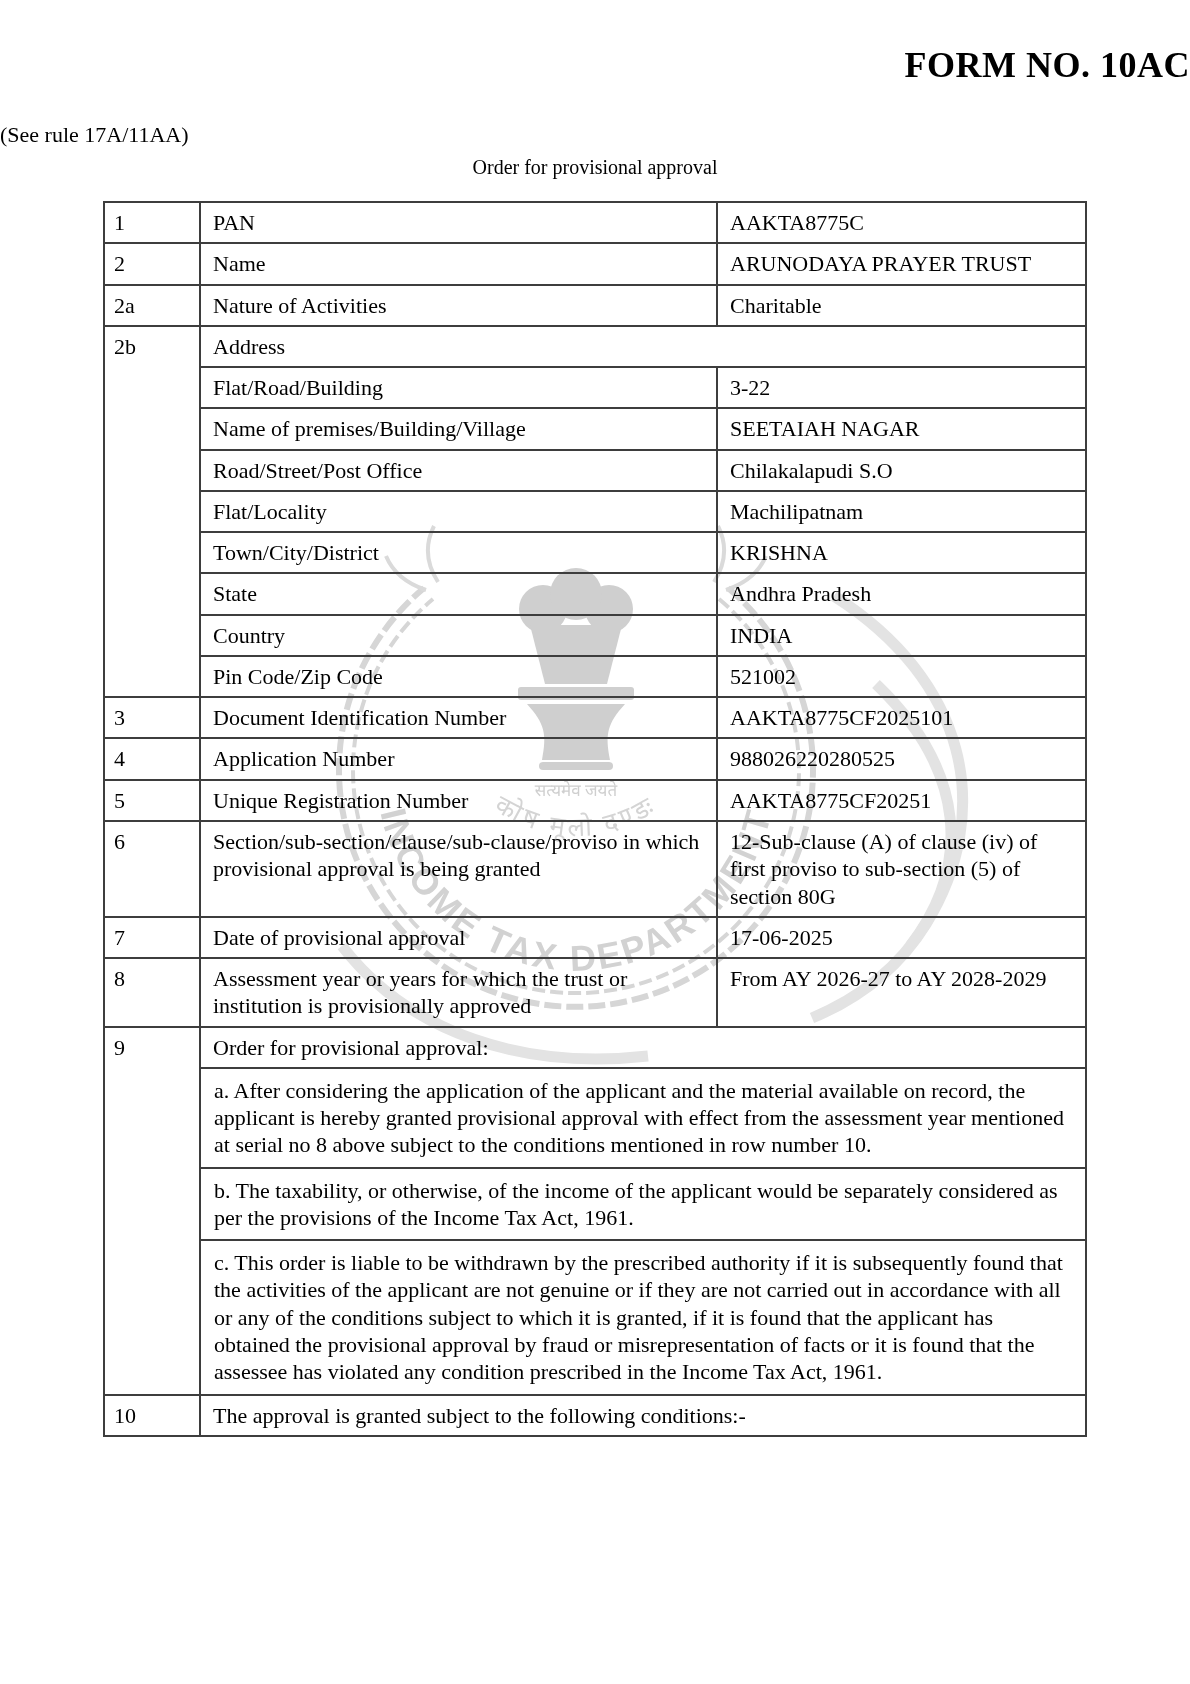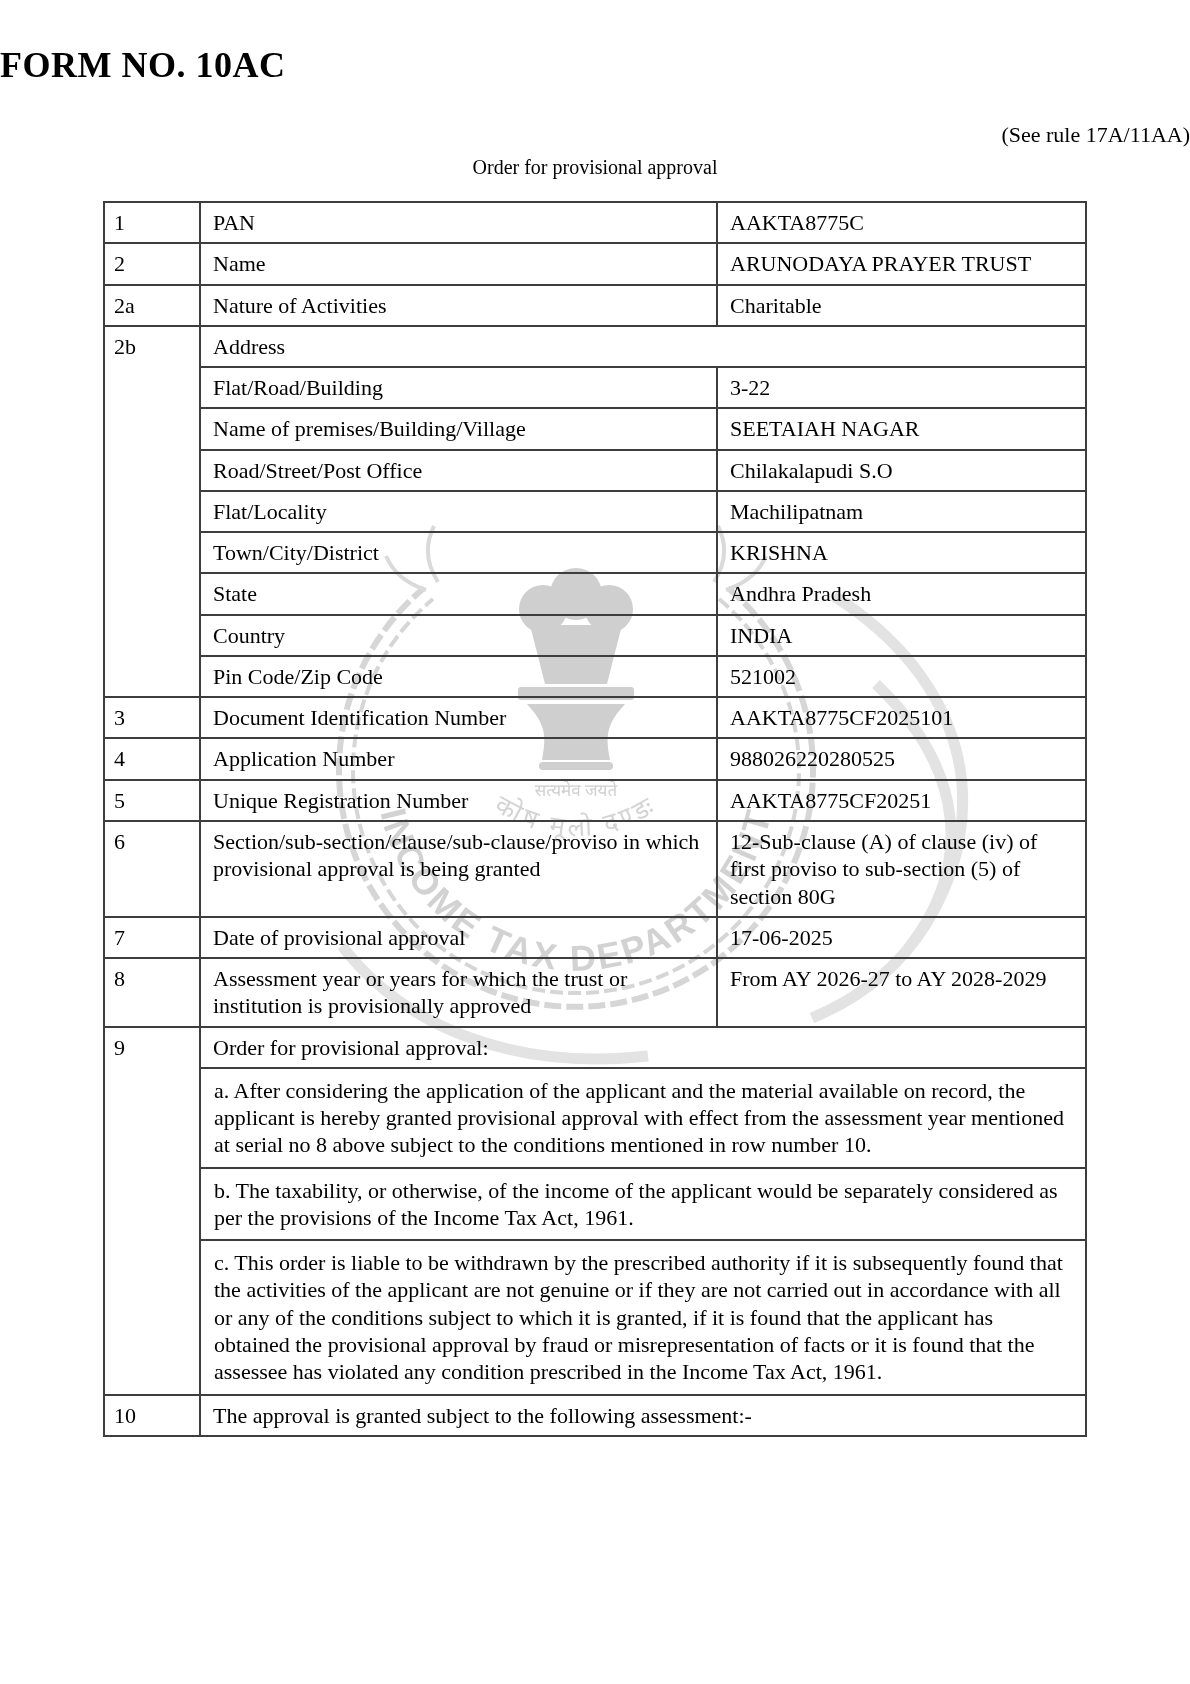--- a/index.html
+++ b/index.html
@@ -11,28 +11,28 @@
     width: 1190px;
     height: 1684px;
     position: relative;
     overflow: hidden;
     font-family: "Liberation Serif", serif;
     color: #000000;
   }
   .page-head { position: relative; z-index: 2; }
   .form-title {
     margin: 44px 0 0 0;
-    text-align: left;
+    text-align: right;
     font-size: 36px;
     font-weight: bold;
     letter-spacing: 0.5px;
   }
   .rule-line {
     margin: 36px 0 0 0;
-    text-align: right;
+    text-align: left;
     font-size: 22px;
   }
   .order-line {
     margin: 8px 0 0 0;
     text-align: center;
     font-size: 20px;
   }
   table.approval-table {
     border-collapse: collapse;
     table-layout: fixed;
@@ -213,16 +213,16 @@
       <td colspan="2" class="para-cell">a. After considering the application of the applicant and the material available on record, the applicant is hereby granted provisional approval with effect from the assessment year mentioned at serial no 8 above subject to the conditions mentioned in row number 10.</td>
     </tr>
     <tr>
       <td colspan="2" class="para-cell">b. The taxability, or otherwise, of the income of the applicant would be separately considered as per the provisions of the Income Tax Act, 1961.</td>
     </tr>
     <tr>
       <td colspan="2" class="para-cell">c. This order is liable to be withdrawn by the prescribed authority if it is subsequently found that the activities of the applicant are not genuine or if they are not carried out in accordance with all or any of the conditions subject to which it is granted, if it is found that the applicant has obtained the provisional approval by fraud or misrepresentation of facts or it is found that the assessee has violated any condition prescribed in the Income Tax Act, 1961.</td>
     </tr>
     <tr>
       <td class="sn-cell">10</td>
-      <td colspan="2">The approval is granted subject to the following assessment:-</td>
+      <td colspan="2">The approval is granted subject to the following conditions:-</td>
     </tr>
   </tbody>
 </table>
 
 </body></html>

